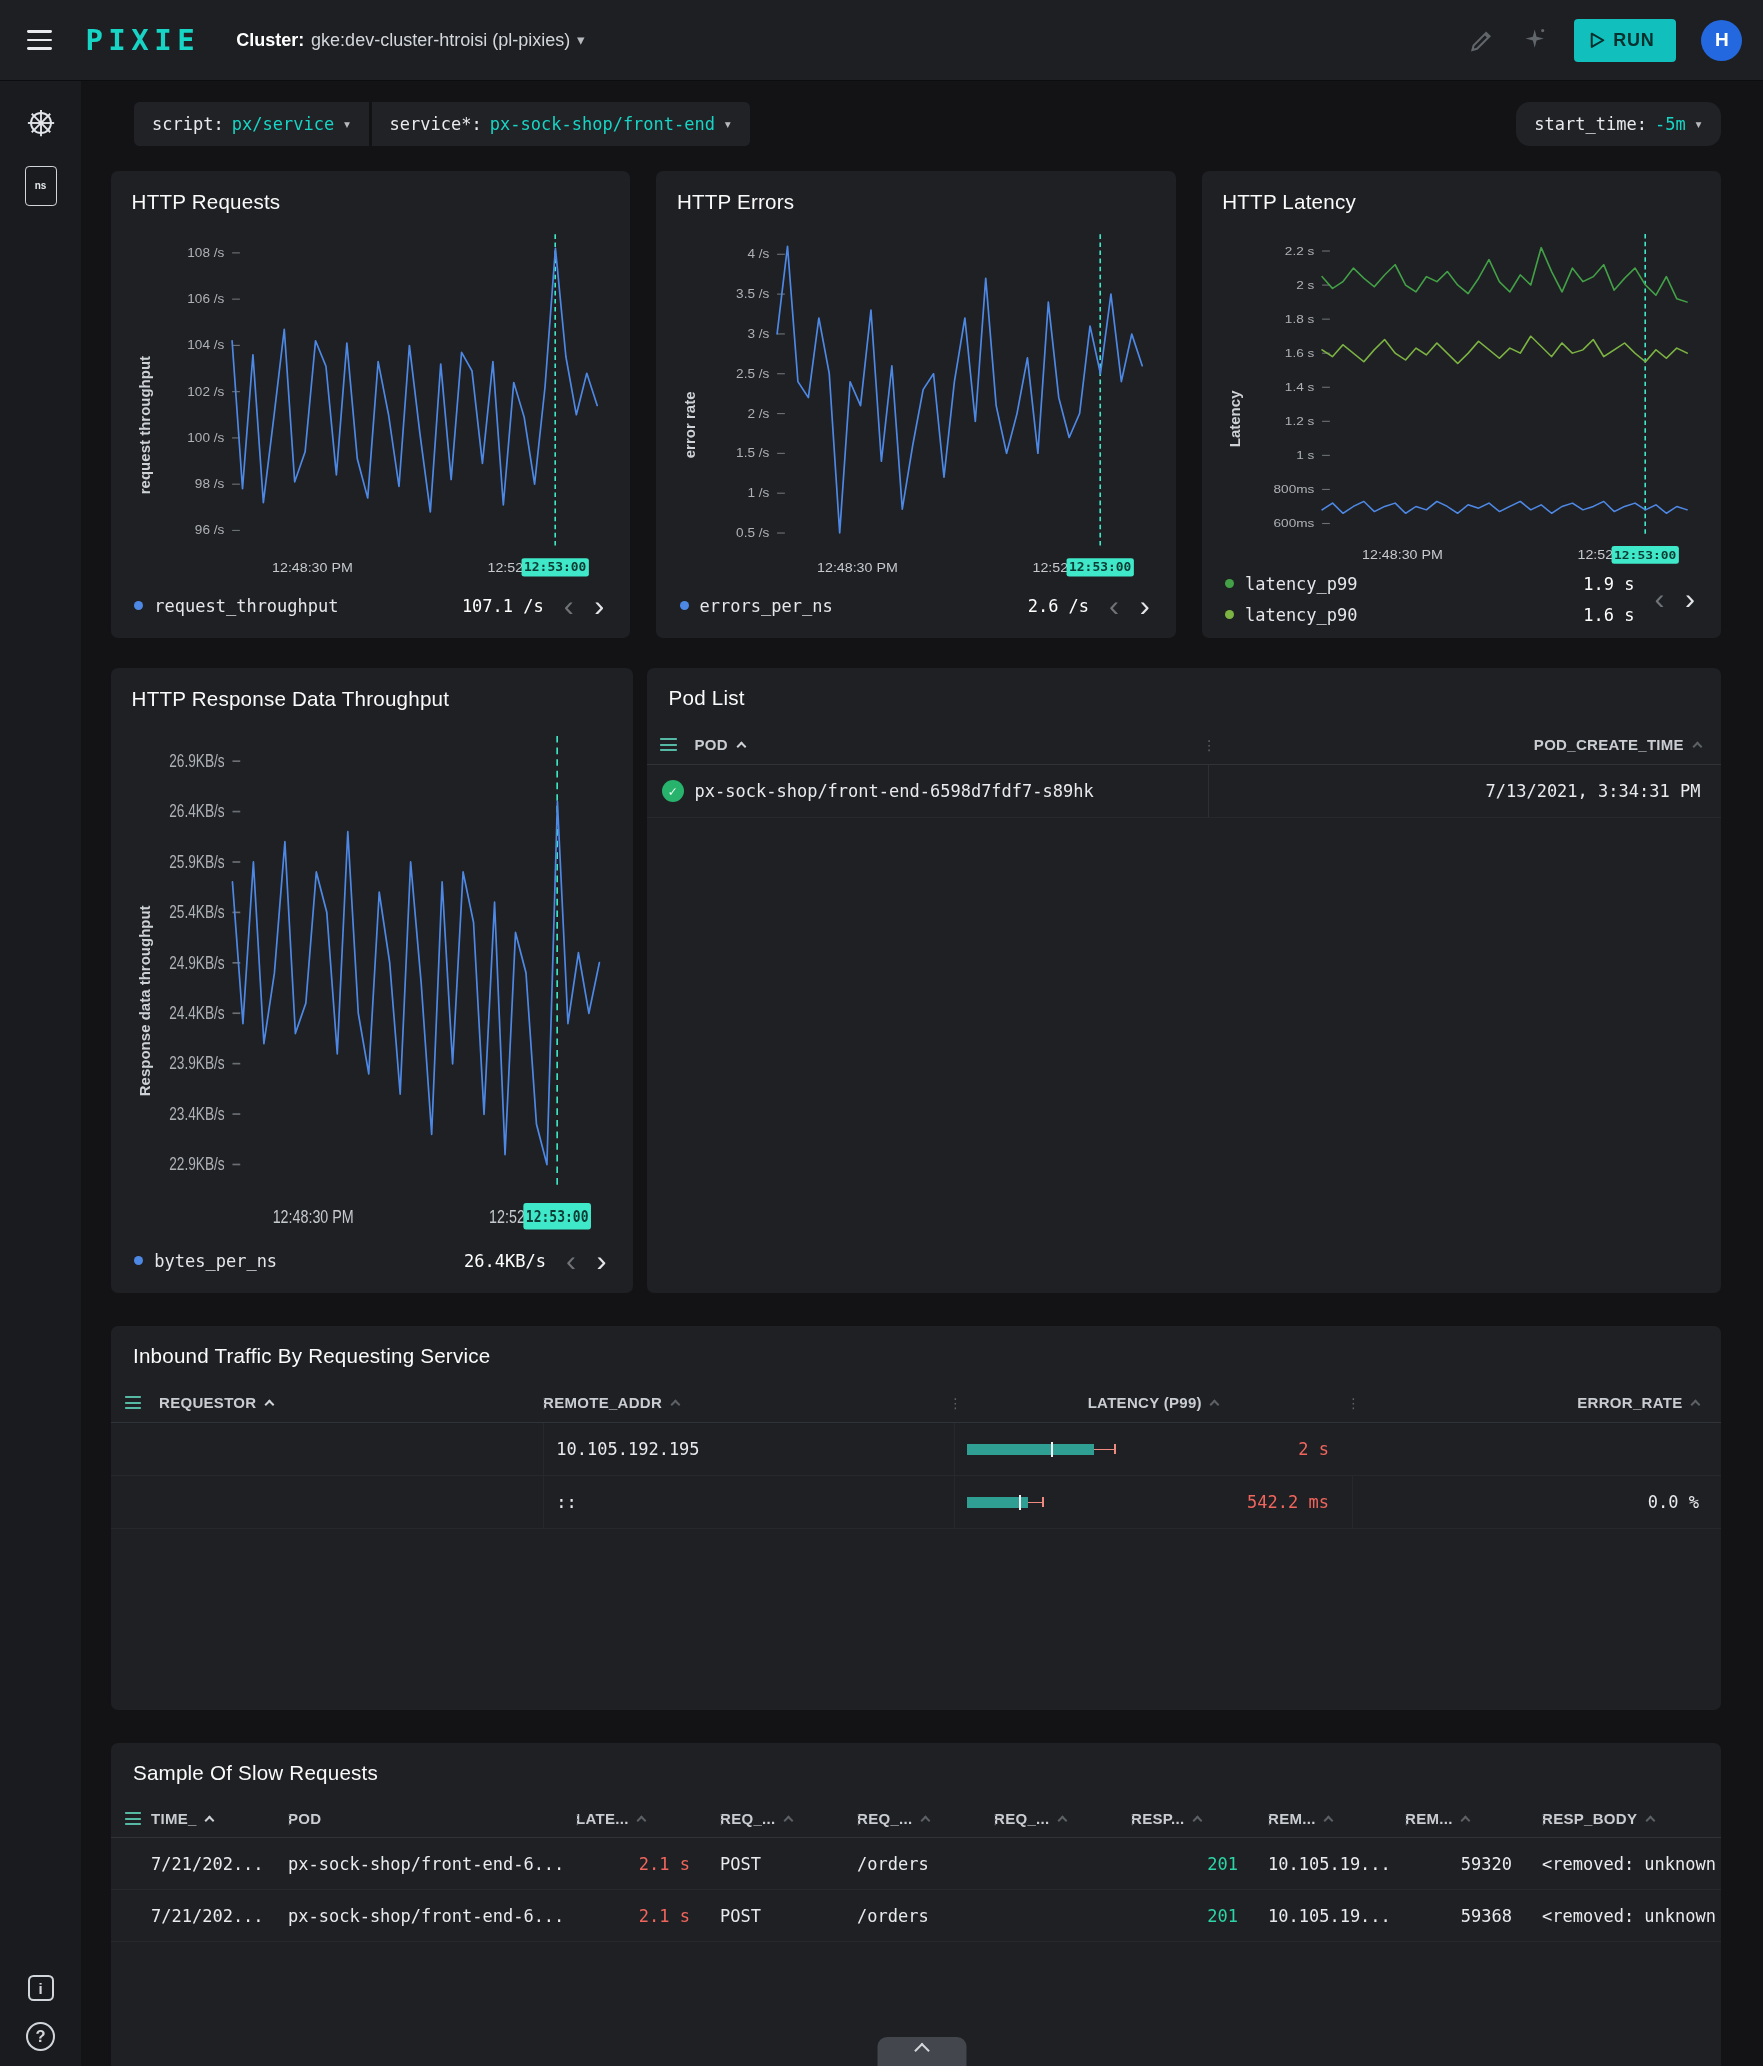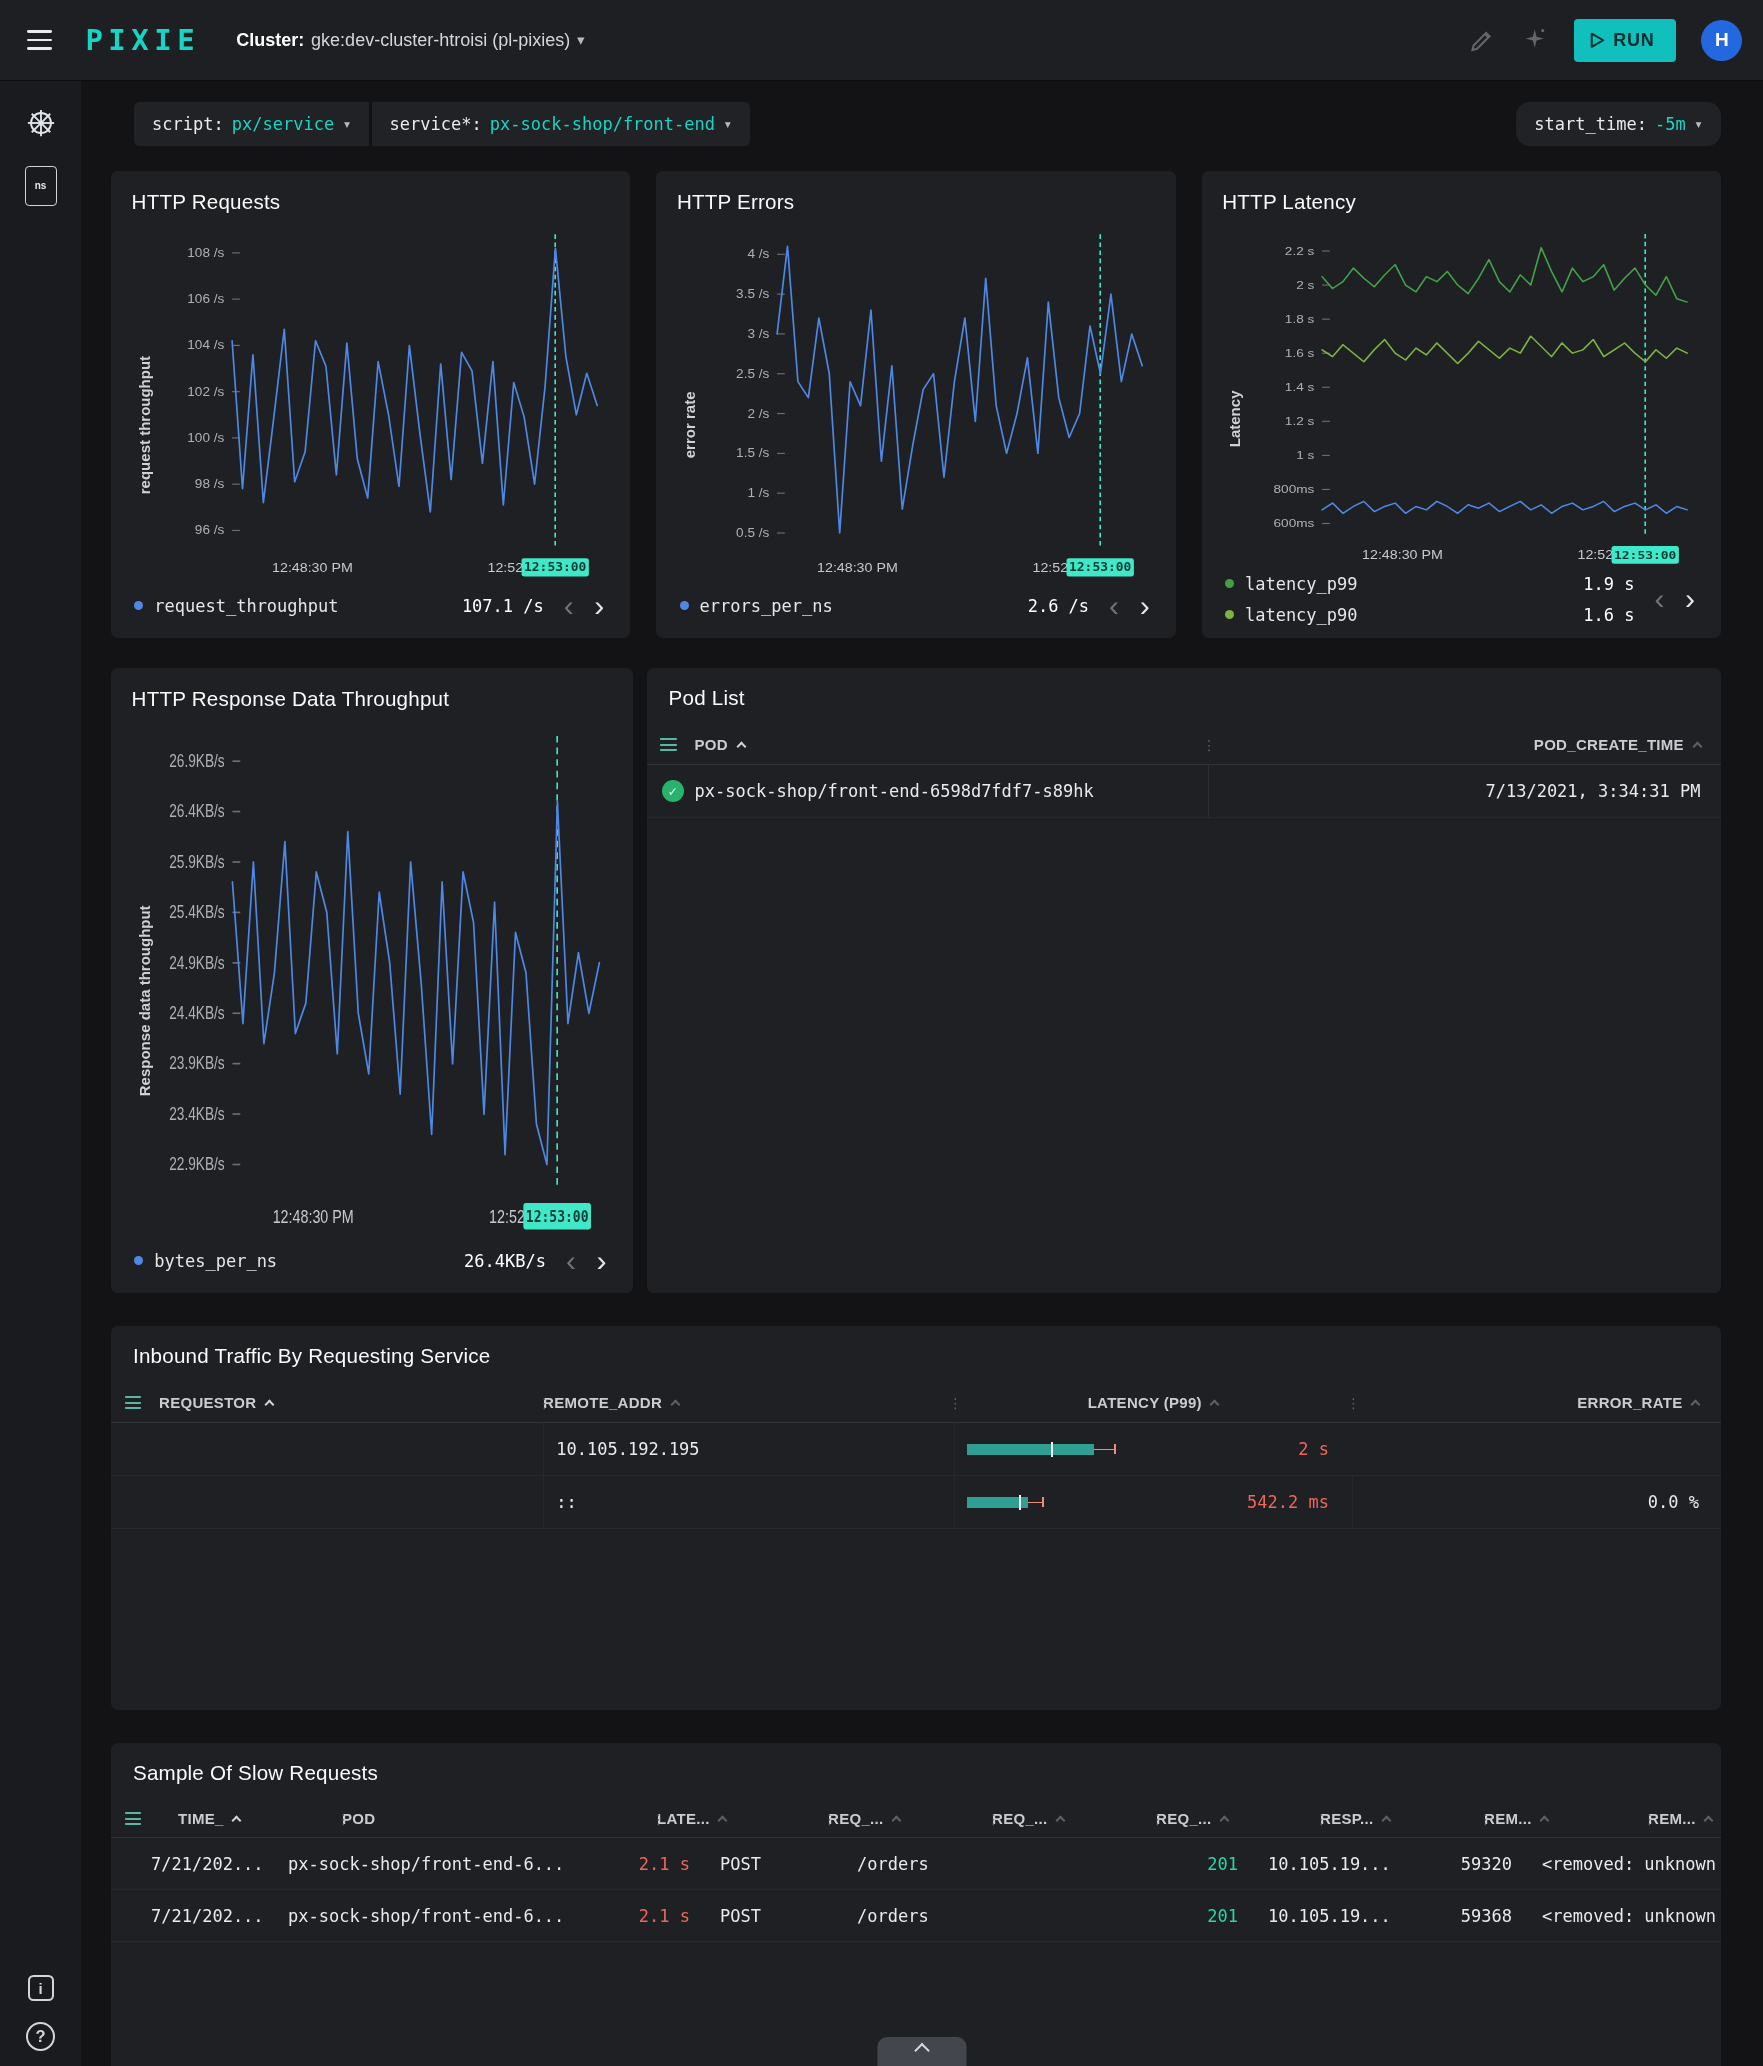--- a/index.html
+++ b/index.html
@@ -109,21 +109,21 @@
   .qmark { position:absolute; top:0; height:15px; width:2.1px; background:#f2f4f6; }
   .qwhisk { position:absolute; top:6.9px; height:1.4px; background:#ef8a80; }
   .qcap { position:absolute; top:2.7px; height:9.6px; width:2.1px; background:#ef8a80; }
   .lat-val { flex:1; text-align:right; color:#f0655c; display:block; }
   .err-cell { justify-content:flex-end; padding-right:22px; }
   .inb-head .c-right { padding-right:22px; }
 
   
   .slow-head, .slow-row { display:grid;
     grid-template-columns:40px 137px 288px 144px 137px 137px 137px 137px 137px 137px 1fr; align-items:center; }
-  .slow-head { height:38px; border-bottom:0.7px solid #303338; margin-top:15px;gap:27px; }
+  .slow-head { height:38px; border-bottom:0.7px solid #303338; margin-top:15px; }
   .slow-row { height:52px; border-bottom:0.7px solid #26282c; cursor:pointer; }
   .red-val { color:#f0655c; }
   .teal-val { color:#2dd4a7; }
   .r-align { justify-content:flex-end; padding-right:30px; }
 
   #inbound-card { height:384px; margin-bottom:33px; overflow:hidden; }
   #slow-card { height:357px; overflow:hidden; }
 
   
   .scroll-top { position:fixed; left:922px; bottom:-11px; transform:translateX(-50%); width:89px; height:40px;

